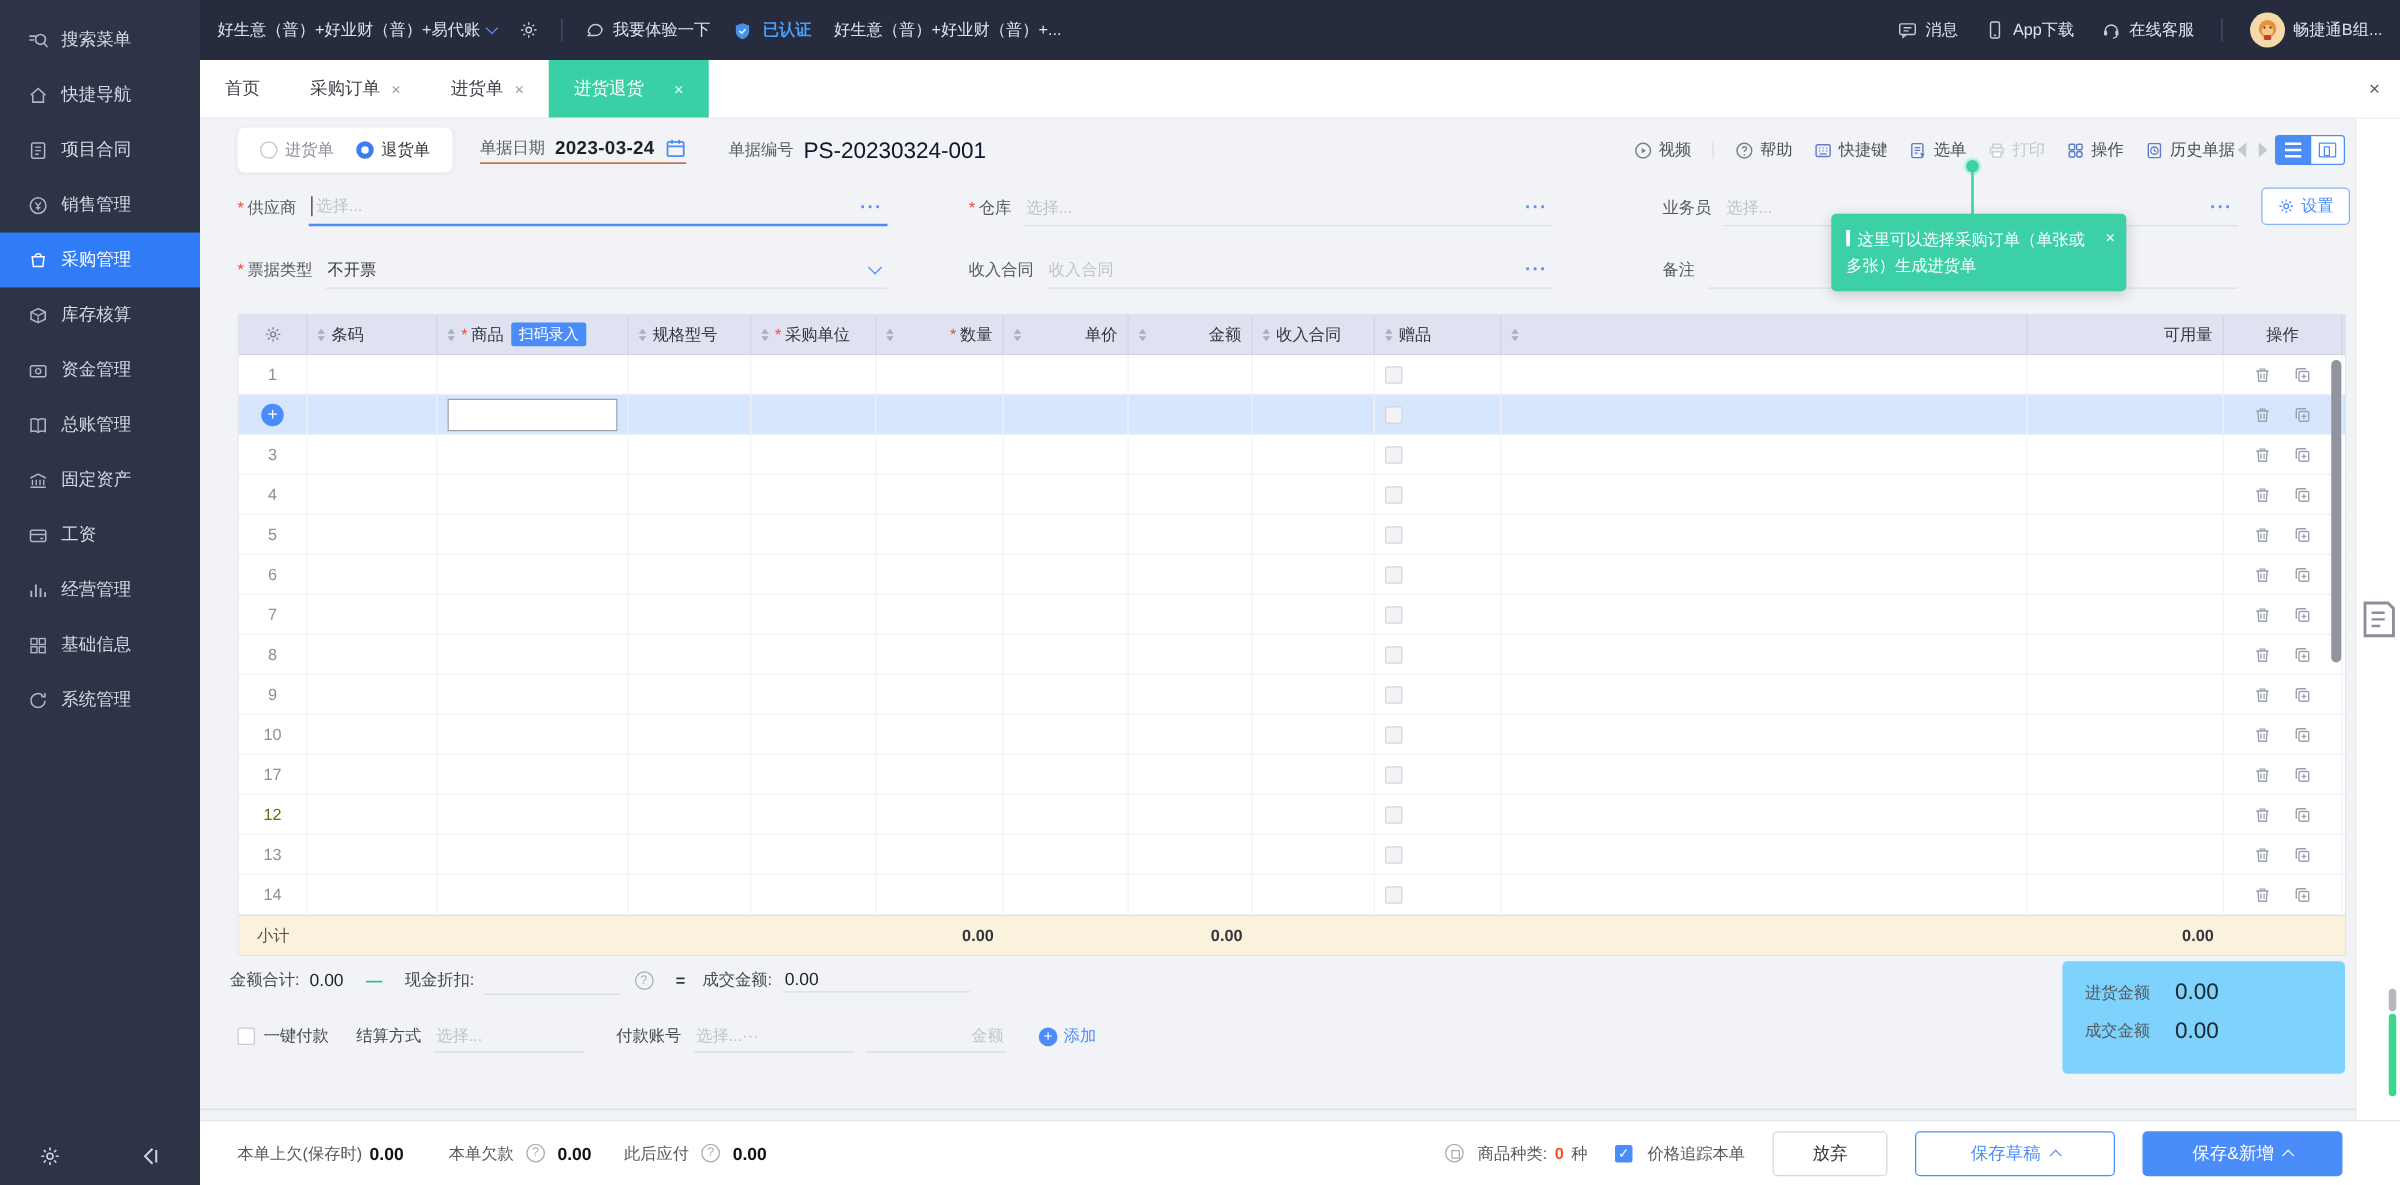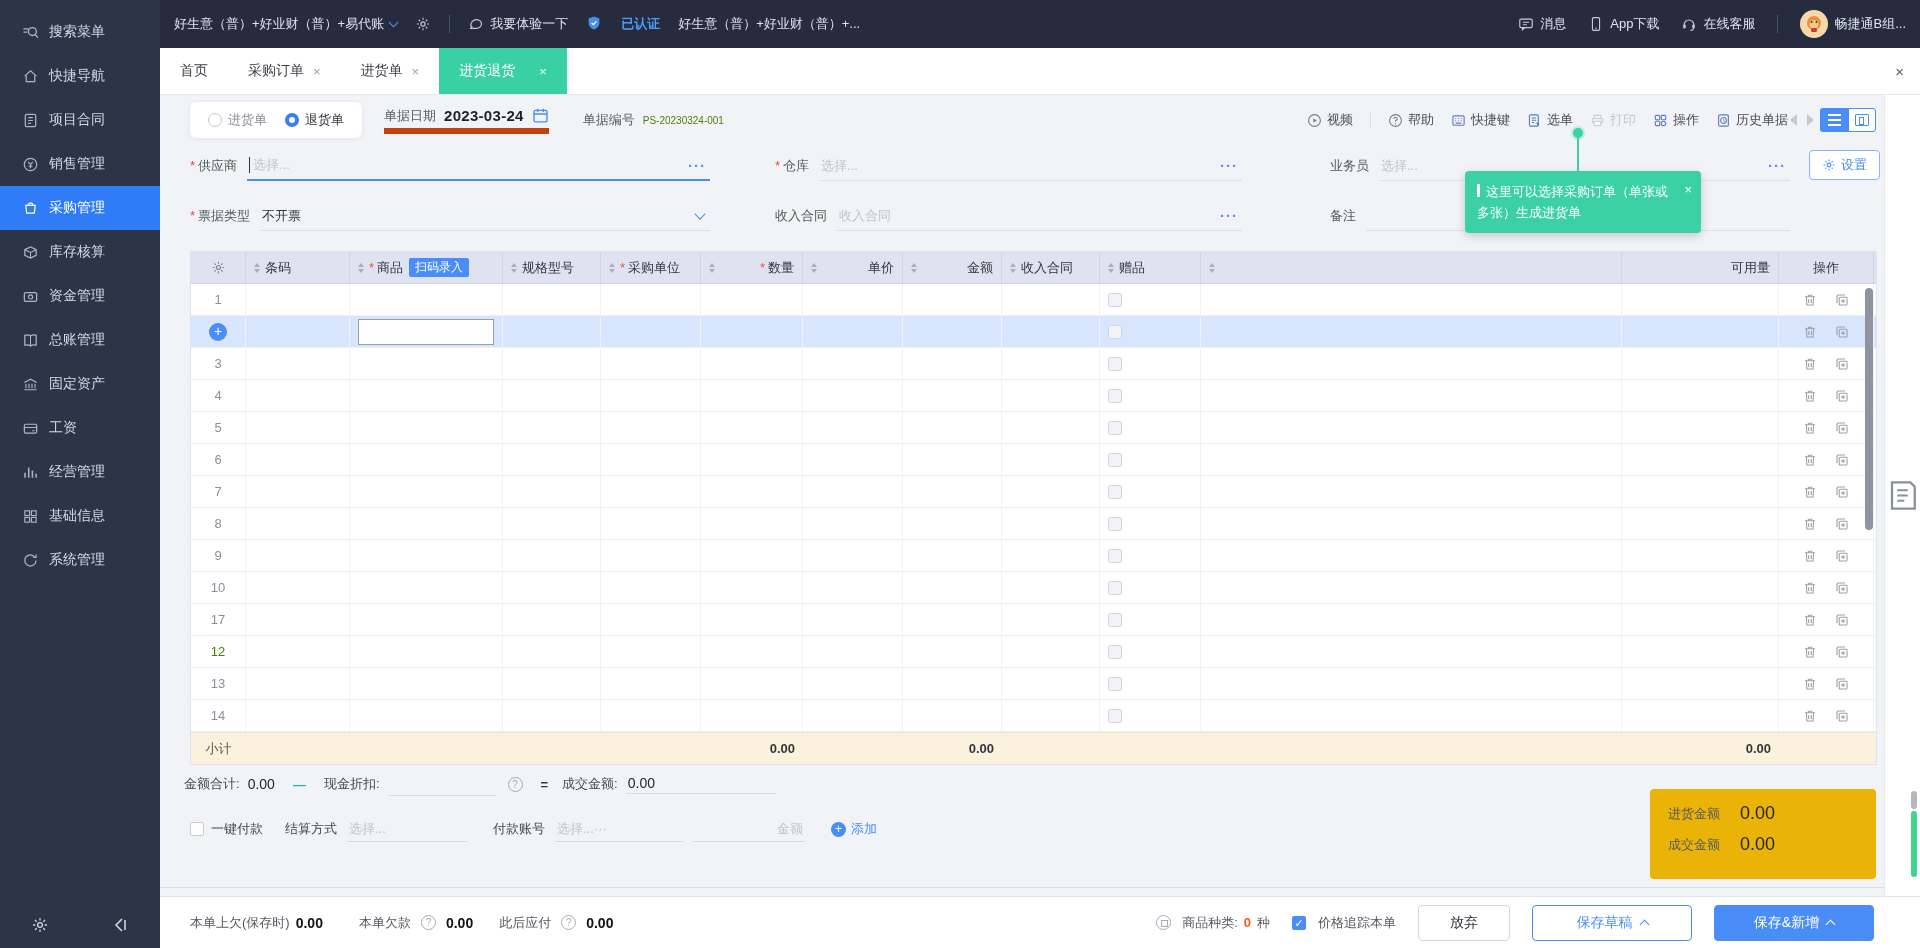--- a/index.html
+++ b/index.html
@@ -10,21 +10,21 @@
   .topbar { position:absolute; left:160px; top:0; right:0; height:48px; background:#262c3e;
             display:flex; align-items:center; padding:0 14px; color:#dfe3ee; font-size:13px; }
   .topbar .item { display:flex; align-items:center; gap:6px; }
   .tb-left { display:flex; align-items:center; gap:18px; }
   .tb-right { margin-left:auto; display:flex; align-items:center; gap:22px; }
   .tb-divider { width:1px; height:18px; background:#4a5168; }
   .chev-down { width:7px; height:7px; border-right:1.6px solid #5b8ff9; border-bottom:1.6px solid #5b8ff9;
                transform:rotate(45deg); margin-top:-4px; }
   .tb-icon { width:16px; height:16px; color:#c6cbda; }
   .tb-icon svg { width:100%; height:100%; }
-  .certified { color:#4a9df8; font-weight:bold; display:flex; align-items:flex-start; gap:19px; }
+  .certified { color:#4a9df8; font-weight:bold; display:flex; align-items:flex-end; gap:8px; }
   .avatar { width:28px; height:28px; border-radius:50%; background:#f6d9a8; display:flex; align-items:center; justify-content:center; }
 
   
   .sidebar { position:absolute; left:0; top:0; width:160px; height:948px; background:#2d3447; z-index:5; }
   .logo-block { height:48px; background:#262c3e; padding:5px 10px 4px 12px; color:#fff; }
   .logo-row { display:flex; align-items:center; gap:7px; }
   .logo-name { font-size:13px; font-weight:bold; letter-spacing:.5px; }
   .logo-edition { font-size:10px; color:#c3c8d6; margin:2px 0 0 2px; }
   .menu { margin-top:10px; }
   .menu-item { height:44px; display:flex; align-items:center; gap:10px; padding-left:22px;
@@ -52,24 +52,24 @@
 
   .doc-header { position:absolute; top:4px; left:0; right:0; height:42px; display:flex; align-items:center;
                 padding:0 8px 0 30px; }
   .radio-pill { background:#fff; border-radius:6px; box-shadow:0 1px 4px rgba(40,60,100,.08);
                 height:36px; display:flex; align-items:center; gap:18px; padding:0 18px; }
   .radio { display:flex; align-items:center; gap:6px; font-size:13px; color:#8a8f99; cursor:pointer; }
   .radio .ring { width:14px; height:14px; border-radius:50%; border:1px solid #c0c4cc; background:#fff; }
   .radio.checked { color:#33363d; }
   .radio.checked .ring { border:4px solid #3a7df7; }
   .field-inline { display:flex; align-items:center; gap:8px; font-size:13px; color:#595d66; }
-  .doc-date { margin-left:22px; border-bottom:6px solid #c2410c; padding-bottom:3px; }
+  .doc-date { margin-left:22px; border-bottom:1px solid #c2410c; padding-bottom:3px; }
   .doc-date .date-val { font-size:15px; color:#1d2129; font-weight:bold; letter-spacing:.3px; }
   .doc-no { margin-left:34px; }
-  .doc-no .no-val { font-size:10px; color:#4d7c0f; }
+  .doc-no .no-val { font-size:18px; color:#0f172a; }
   .cal-icon { width:17px; height:17px; color:#4a8df8; }
   .cal-icon svg { width:100%; height:100%; }
 
   .doc-toolbar { margin-left:auto; display:flex; align-items:center; gap:17px; font-size:13px; color:#4a4e57; }
   .dt-item { display:flex; align-items:center; gap:5px; cursor:pointer; }
   .dt-item .dt-icon { width:15px; height:15px; color:#5f6податs; }
   .dt-item .dt-icon { color:#5f7ccb; }
   .dt-item.plain .dt-icon { color:#7a7e88; }
   .dt-item .dt-icon svg { width:100%; height:100%; }
   .dt-item.disabled { color:#c3c7cf; }
@@ -157,21 +157,21 @@
 
   .payment-row { position:absolute; top:718px; left:30px; height:32px; display:flex; align-items:center;
                  font-size:13px; color:#45484f; }
   .pay-cb { width:14px; height:14px; border:1px solid #c9ccd4; background:#fff; border-radius:2px; margin-right:7px; cursor:pointer; }
   .pay-select { width:120px; height:26px; border-bottom:1px solid #d8dbe2; color:#c0c4cc; display:flex;
                 align-items:center; position:relative; margin-left:10px; padding:0 2px; }
   .add-link { display:flex; align-items:center; gap:5px; color:#4a8df8; margin-left:26px; cursor:pointer; }
   .add-plus { width:15px; height:15px; border-radius:50%; background:#4a8df8; color:#fff; font-size:12px;
               line-height:15px; text-align:center; }
 
-  .summary-box { position:absolute; top:694px; right:8px; width:226px; height:90px; background:#eab308;
+  .summary-box { position:absolute; top:674px; right:8px; width:226px; height:90px; background:#7dd3fc;
                  border-radius:4px; padding:14px 18px; }
   .summary-box .srow { display:flex; align-items:center; margin-bottom:10px; }
   .summary-box .slabel { width:72px; font-size:13px; color:#55585f; }
   .summary-box .sval { font-size:18px; color:#23262d; }
 
   .pre-footer-line { position:absolute; left:0; right:0; top:792px; border-top:1px solid #d9dde4; }
 
   
   .right-strip { position:absolute; right:0; top:95px; width:36px; bottom:52px; background:#fff;
                  border-left:1px solid #e6e8ee; }

